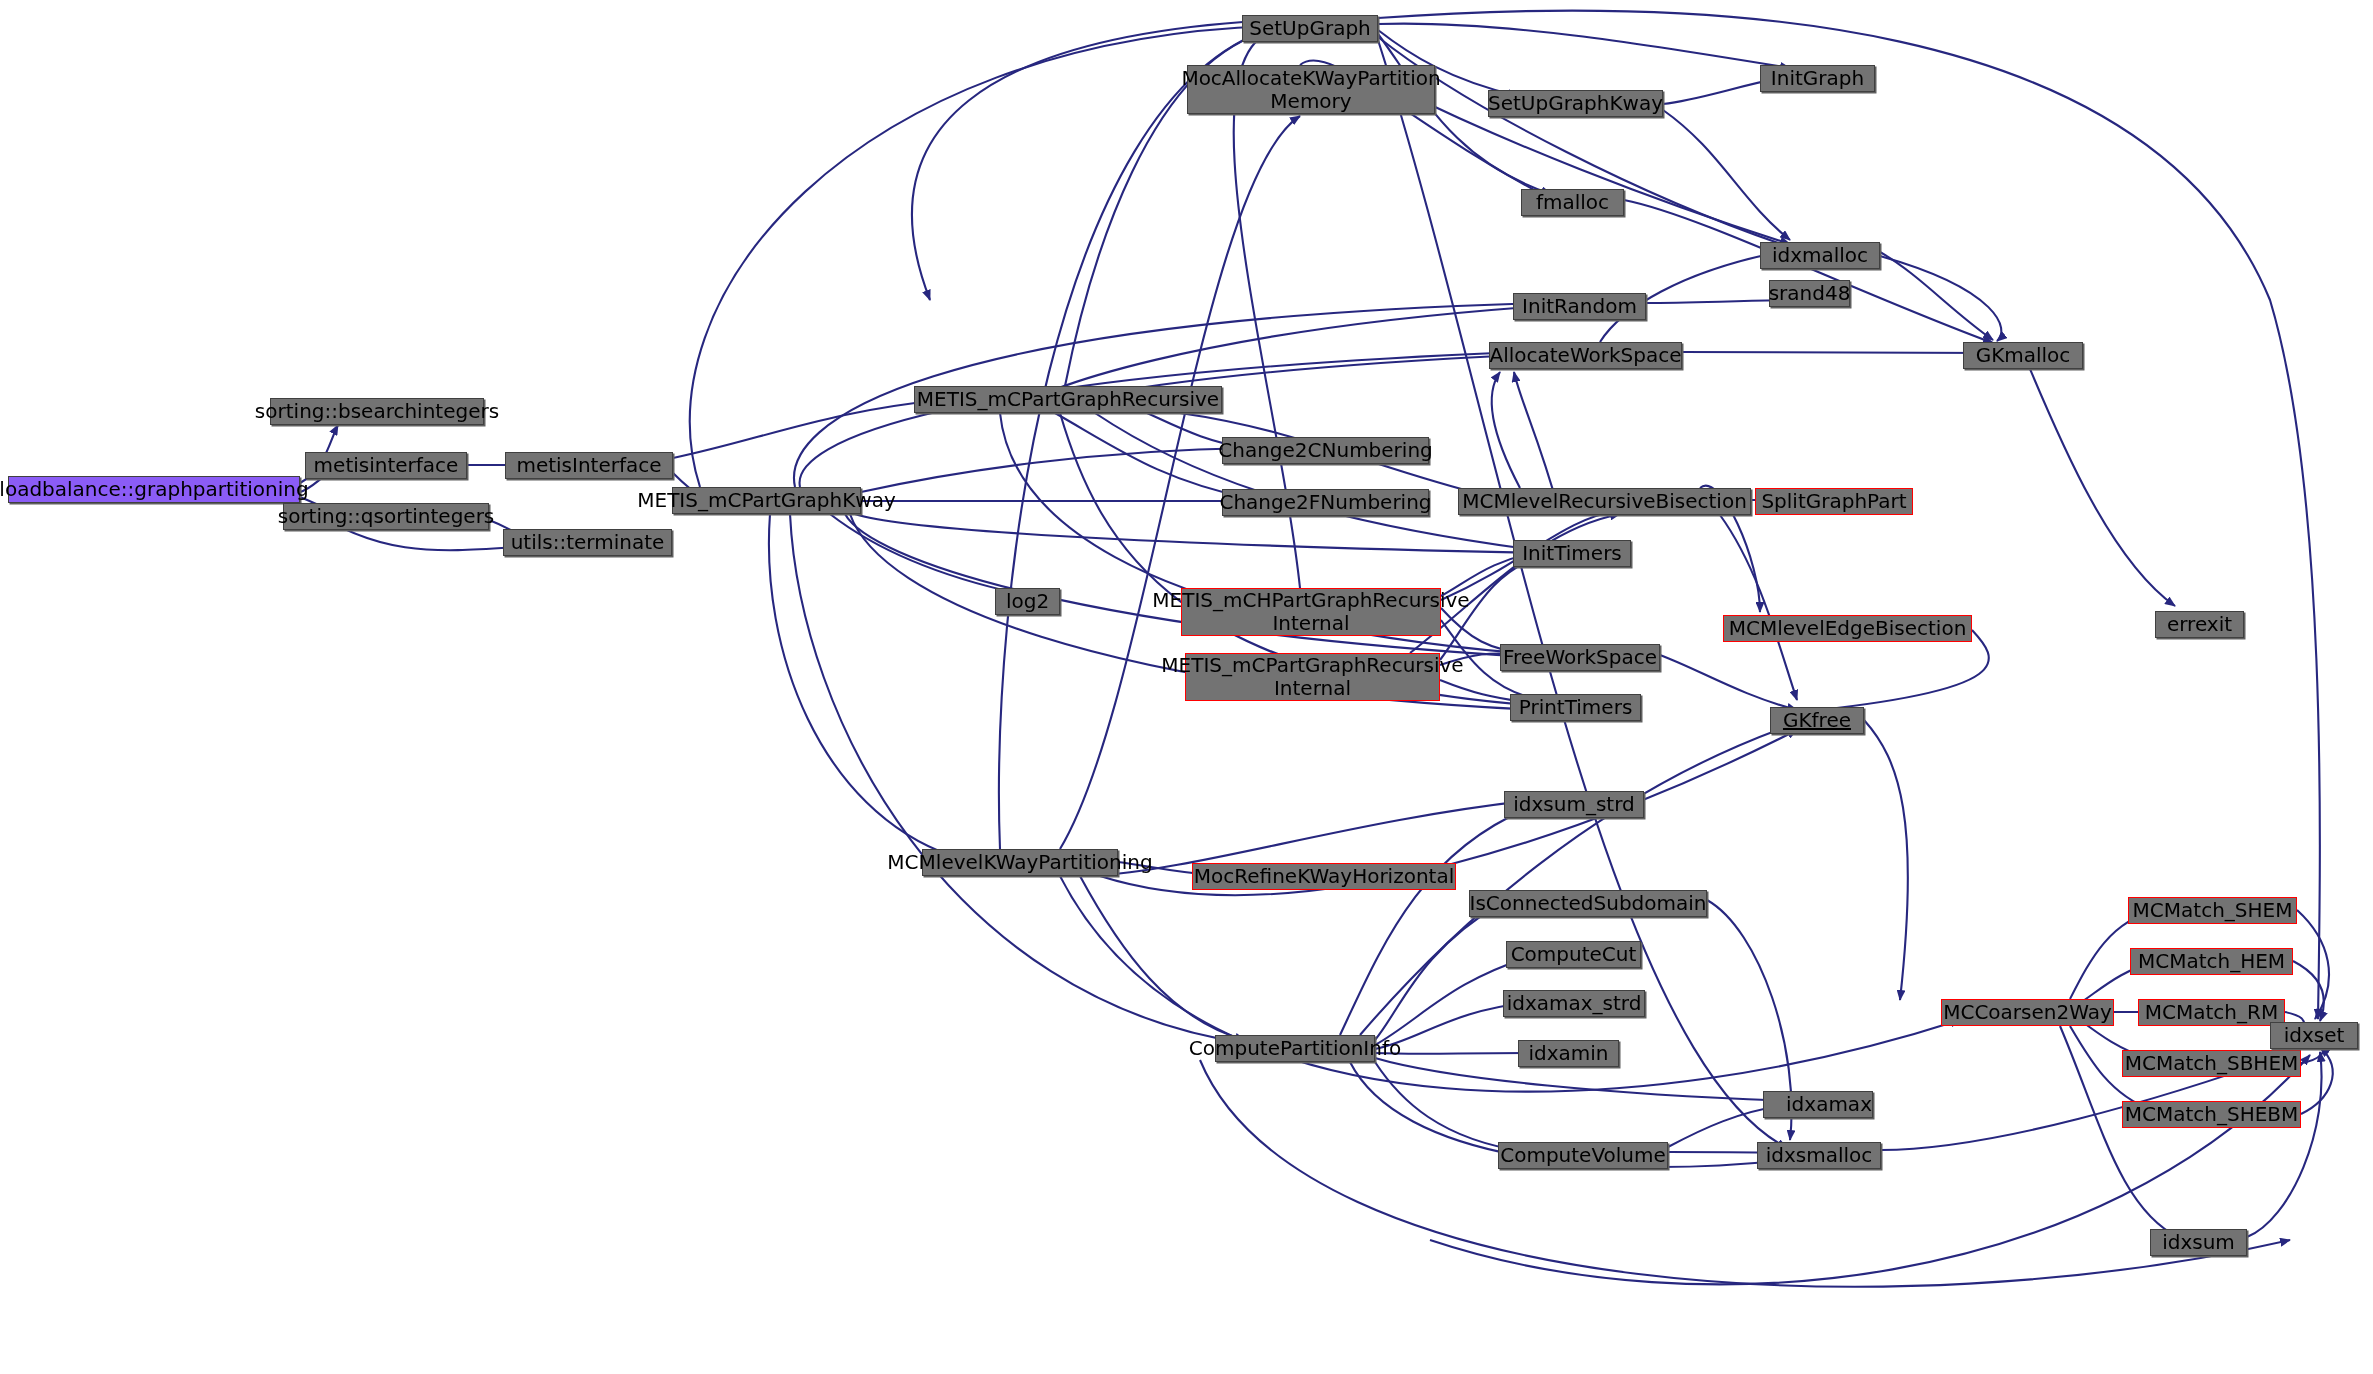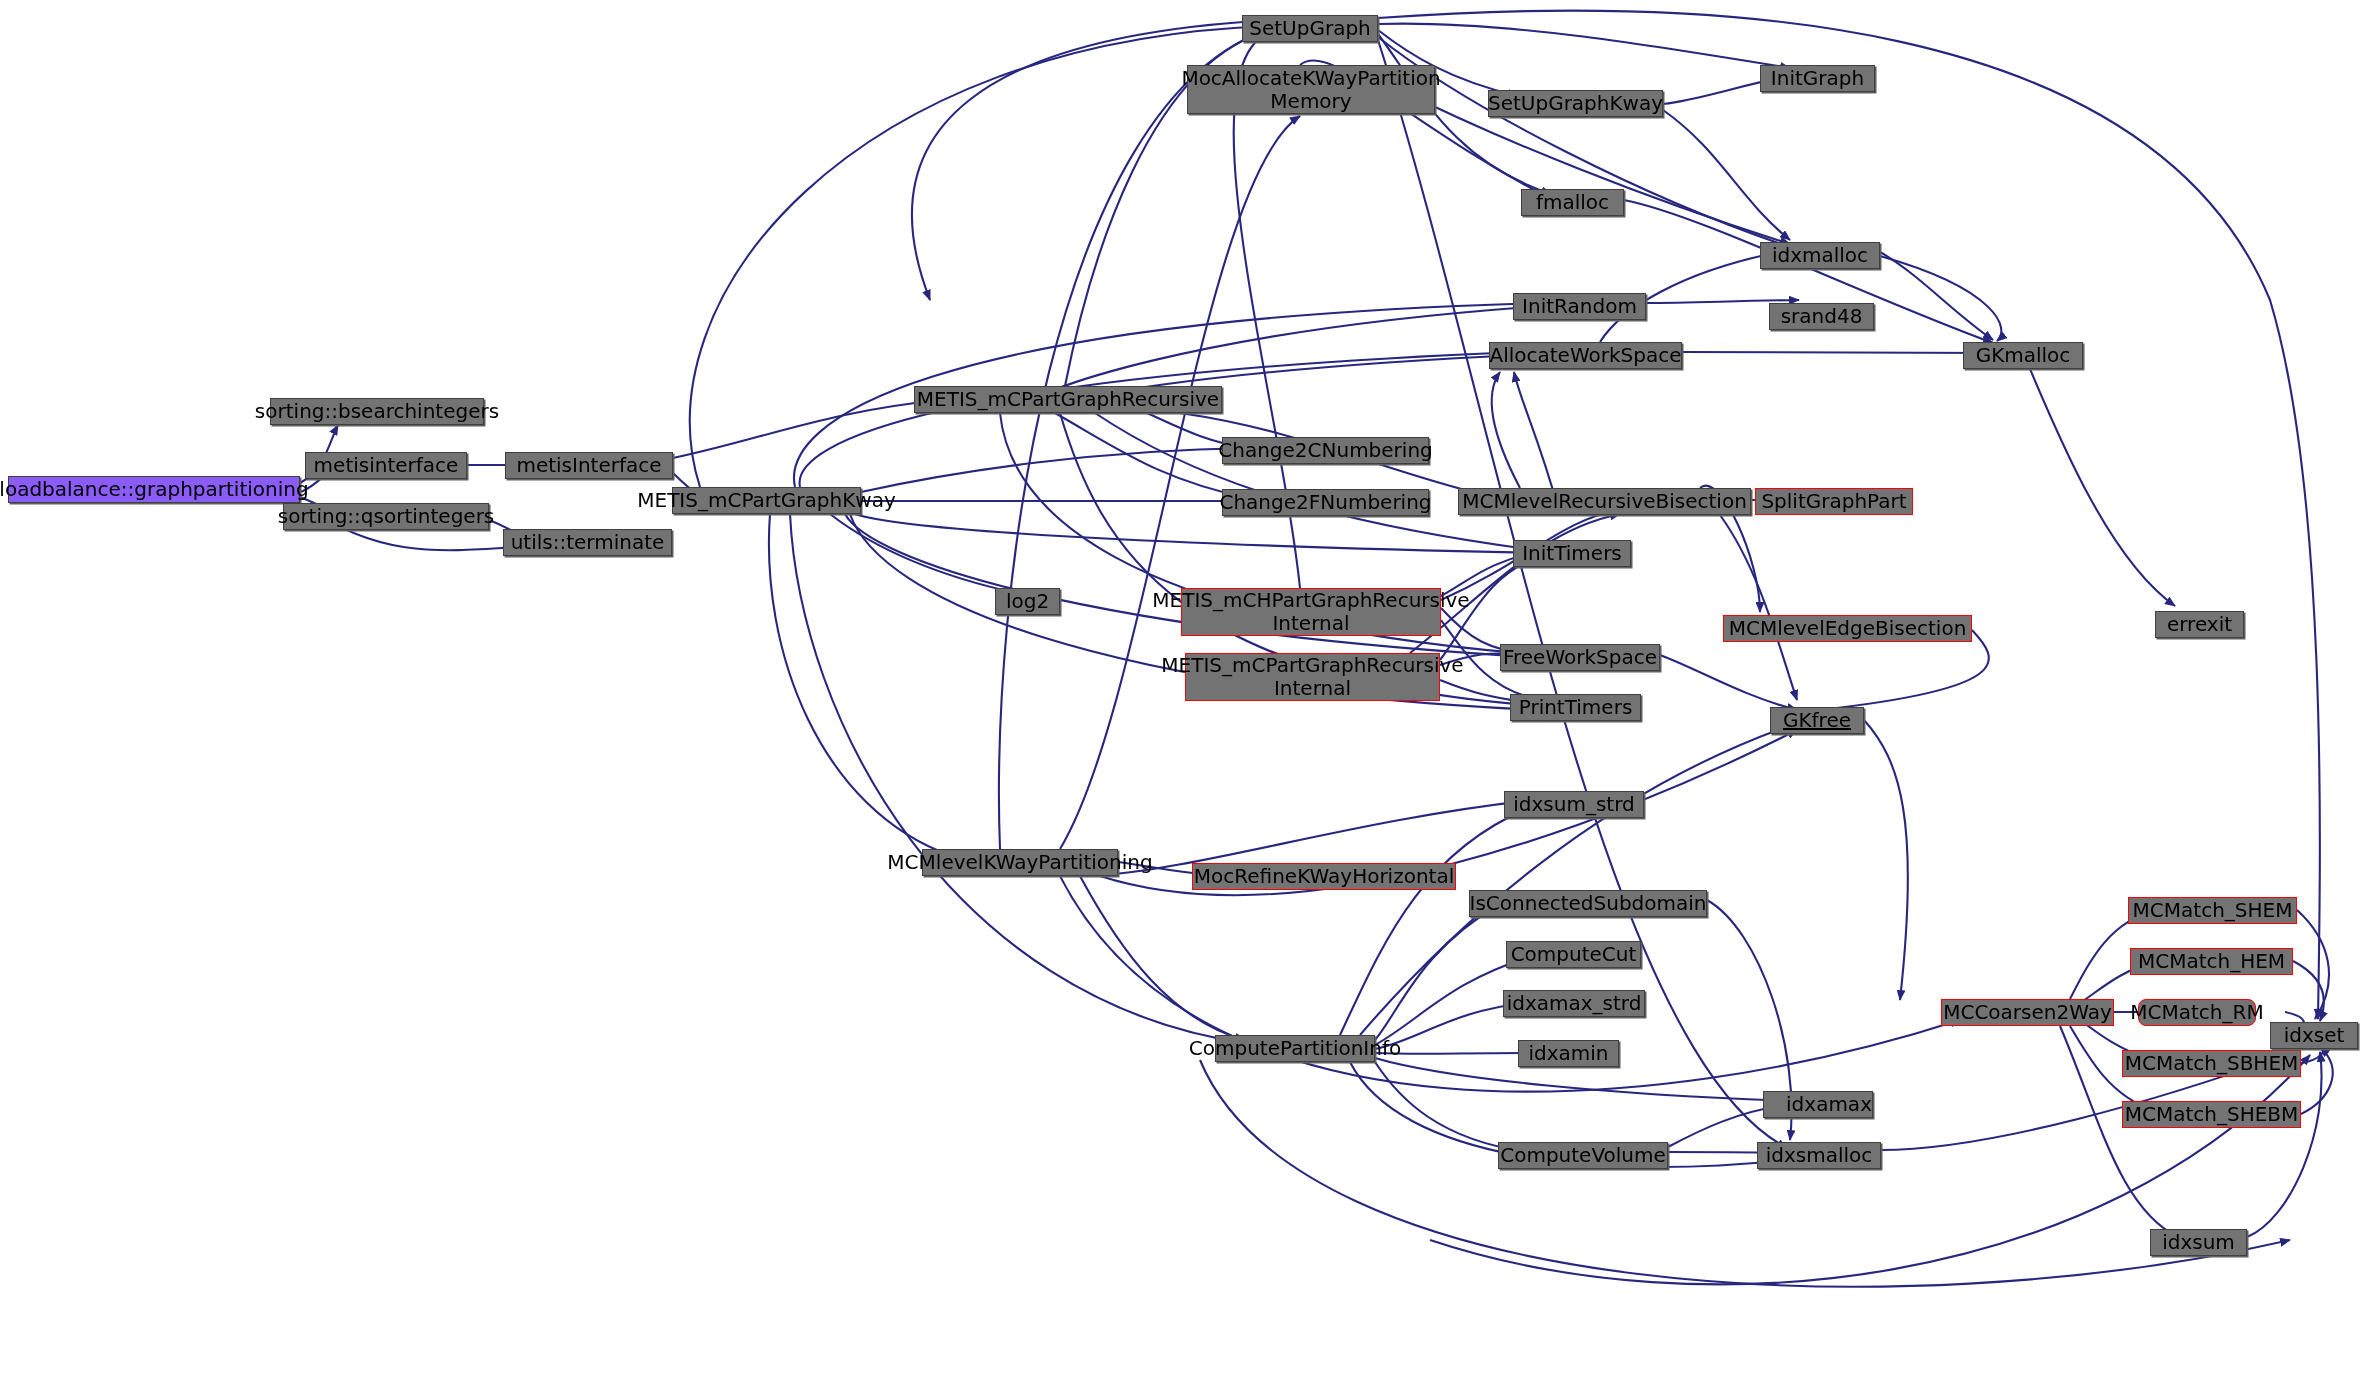--- a/index.html
+++ b/index.html
@@ -170,21 +170,21 @@
     <div class="node shadow" style="left: 1222px; top: 489px; width: 207px; height: 27px;"><span>Change2FNumbering</span></div>
     <div class="node shadow" style="left: 995px; top: 588px; width: 65px; height: 27px;"><span>log2</span></div>
     <div class="node shadow" style="left: 1242px; top: 15px; width: 136px; height: 27px;"><span>SetUpGraph</span></div>
     <div class="node shadow" style="left: 1187px; top: 65px; width: 248px; height: 49px;"><span>MocAllocateKWayPartition
 Memory</span></div>
     <div class="node shadow" style="left: 1488px; top: 90px; width: 175px; height: 27px;"><span>SetUpGraphKway</span></div>
     <div class="node shadow" style="left: 1760px; top: 65px; width: 115px; height: 27px;"><span>InitGraph</span></div>
     <div class="node shadow" style="left: 1521px; top: 189px; width: 103px; height: 27px;"><span>fmalloc</span></div>
     <div class="node shadow" style="left: 1760px; top: 242px; width: 120px; height: 27px;"><span>idxmalloc</span></div>
     <div class="node shadow" style="left: 1513px; top: 293px; width: 133px; height: 27px;"><span>InitRandom</span></div>
-    <div class="node shadow" style="left: 1769px; top: 303px; width: 105px; height: 27px;"><span>srand48</span></div>
+    <div class="node shadow" style="left: 1769px; top: 280px; width: 81px; height: 27px;"><span>srand48</span></div>
     <div class="node shadow" style="left: 1489px; top: 342px; width: 193px; height: 27px;"><span>AllocateWorkSpace</span></div>
     <div class="node shadow" style="left: 1963px; top: 342px; width: 120px; height: 27px;"><span>GKmalloc</span></div>
     <div class="node shadow" style="left: 1458px; top: 488px; width: 293px; height: 27px;"><span>MCMlevelRecursiveBisection</span></div>
     <div class="node shadow red" style="left: 1755px; top: 488px; width: 158px; height: 27px;"><span>SplitGraphPart</span></div>
     <div class="node shadow" style="left: 1513px; top: 540px; width: 118px; height: 27px;"><span>InitTimers</span></div>
     <div class="node shadow red" style="left: 1181px; top: 588px; width: 260px; height: 48px;"><span>METIS_mCHPartGraphRecursive
 Internal</span></div>
     <div class="node shadow red" style="left: 1723px; top: 615px; width: 249px; height: 27px;"><span>MCMlevelEdgeBisection</span></div>
     <div class="node shadow red" style="left: 1185px; top: 653px; width: 255px; height: 48px;"><span>METIS_mCPartGraphRecursive
 Internal</span></div>
@@ -199,18 +199,18 @@
     <div class="node shadow" style="left: 1503px; top: 990px; width: 142px; height: 27px;"><span>idxamax_strd</span></div>
     <div class="node shadow" style="left: 1215px; top: 1035px; width: 160px; height: 27px;"><span>ComputePartitionInfo</span></div>
     <div class="node shadow" style="left: 1518px; top: 1040px; width: 101px; height: 27px;"><span>idxamin</span></div>
     <div class="node shadow" style="left: 1763px; top: 1091px; width: 110px; height: 27px; padding-left: 28px;"><span>idxamax</span></div>
     <div class="node shadow" style="left: 1498px; top: 1142px; width: 170px; height: 27px;"><span>ComputeVolume</span></div>
     <div class="node shadow" style="left: 1757px; top: 1142px; width: 124px; height: 27px;"><span>idxsmalloc</span></div>
     <div class="node shadow" style="left: 2155px; top: 611px; width: 89px; height: 27px;"><span>errexit</span></div>
     <div class="node shadow red" style="left: 1941px; top: 999px; width: 173px; height: 27px;"><span>MCCoarsen2Way</span></div>
     <div class="node shadow red" style="left: 2128px; top: 897px; width: 169px; height: 27px;"><span>MCMatch_SHEM</span></div>
     <div class="node shadow red" style="left: 2130px; top: 948px; width: 163px; height: 27px;"><span>MCMatch_HEM</span></div>
-    <div class="node shadow red" style="left: 2138px; top: 999px; width: 118px; height: 27px; border-radius: 8px;"><span>MCMatch_RM</span></div>
+    <div class="node shadow red" style="left: 2138px; top: 999px; width: 147px; height: 27px;"><span>MCMatch_RM</span></div>
     <div class="node shadow red" style="left: 2122px; top: 1050px; width: 179px; height: 27px;"><span>MCMatch_SBHEM</span></div>
     <div class="node shadow red" style="left: 2122px; top: 1101px; width: 179px; height: 27px;"><span>MCMatch_SHEBM</span></div>
     <div class="node shadow" style="left: 2270px; top: 1022px; width: 88px; height: 27px;"><span>idxset</span></div>
     <div class="node shadow" style="left: 2150px; top: 1229px; width: 97px; height: 27px;"><span>idxsum</span></div>
   </div>
 
 </body></html>

